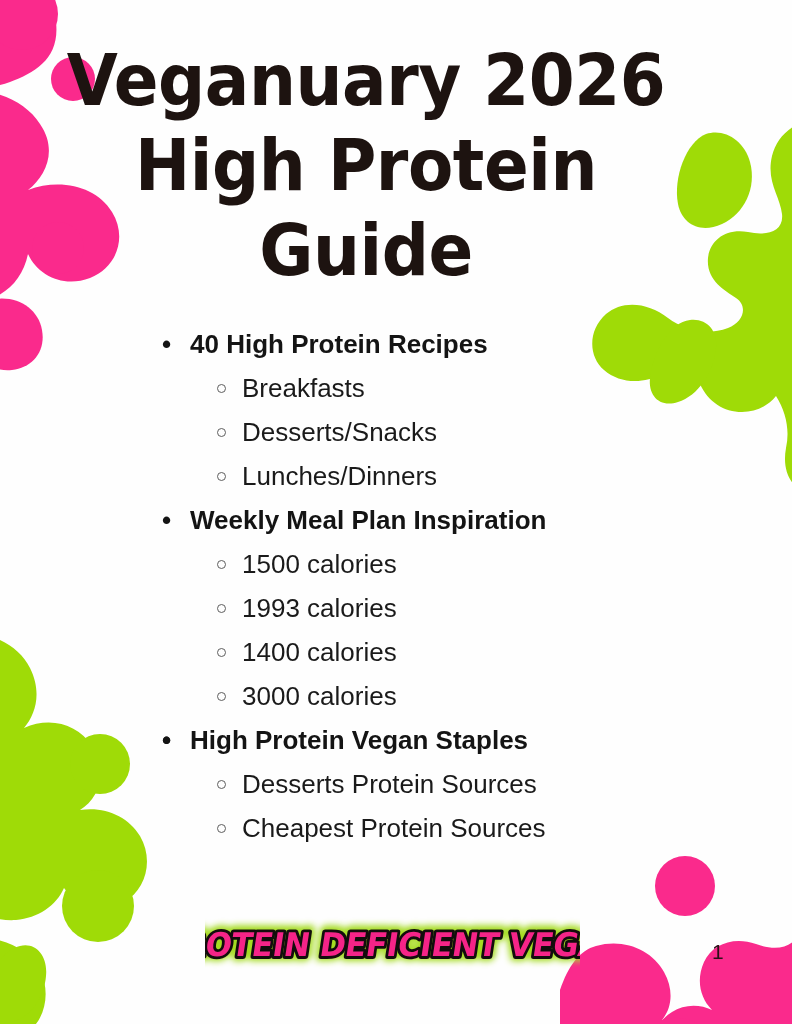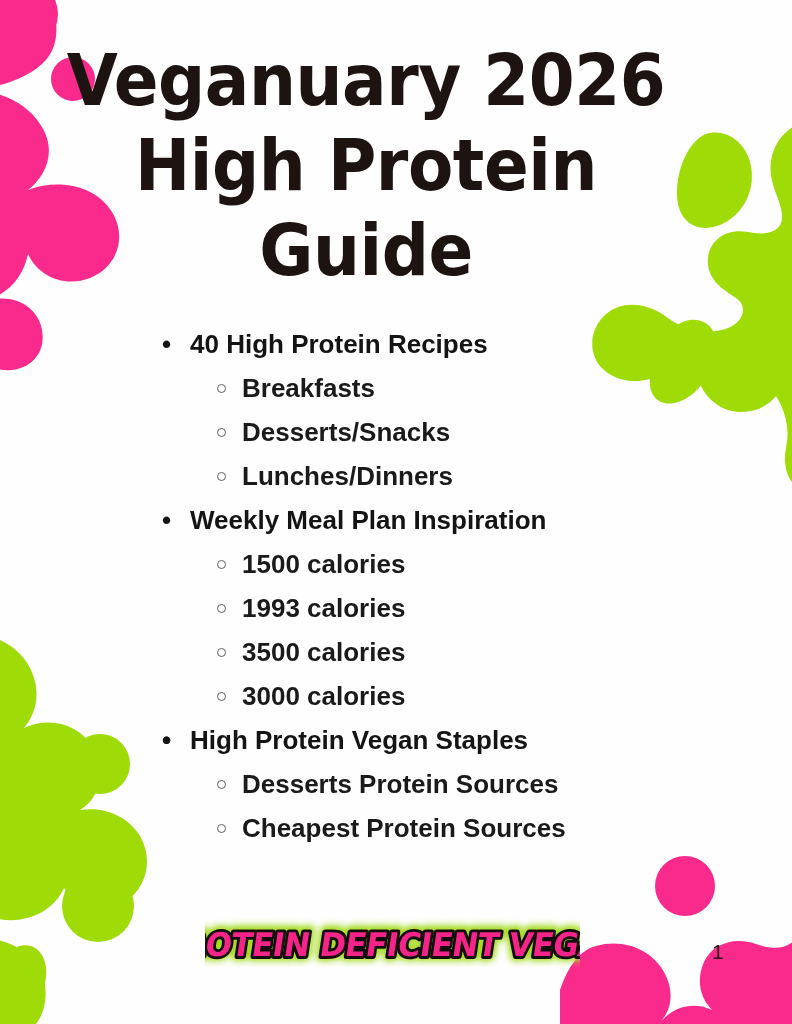--- a/index.html
+++ b/index.html
@@ -84,21 +84,21 @@
     top: 0;
     width: 12px;
     line-height: 44px;
     font-size: 26px;
     color: #141414;
   }
   li.item2 {
     position: relative;
     color: #1a1a1a;
     font-family: "Liberation Sans", sans-serif;
-    font-weight: bold;
+    font-weight: normal;
     font-size: 26px;
     line-height: 44px;
     padding-left: 242px;
   }
   li.item2 > .marker2 {
     position: absolute;
     left: 217px;
     top: 18px;
     width: 9px;
     height: 9px;
@@ -230,21 +230,21 @@
         <li class="item2">
           <span class="marker2"></span>
           <span class="lbl">1500 calories</span>
         </li>
         <li class="item2">
           <span class="marker2"></span>
           <span class="lbl">1993 calories</span>
         </li>
         <li class="item2">
           <span class="marker2"></span>
-          <span class="lbl">3500 calories</span>
+          <span class="lbl">1400 calories</span>
         </li>
         <li class="item2">
           <span class="marker2"></span>
           <span class="lbl">3000 calories</span>
         </li>
       </ul>
 
       <li class="item1">
         <span class="marker1">•</span>
       </li>

